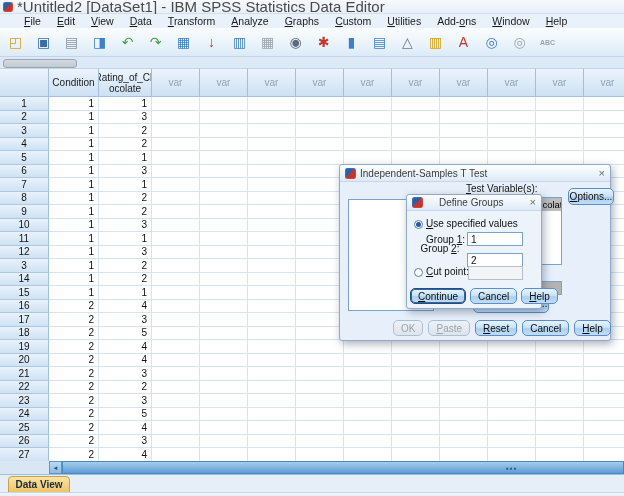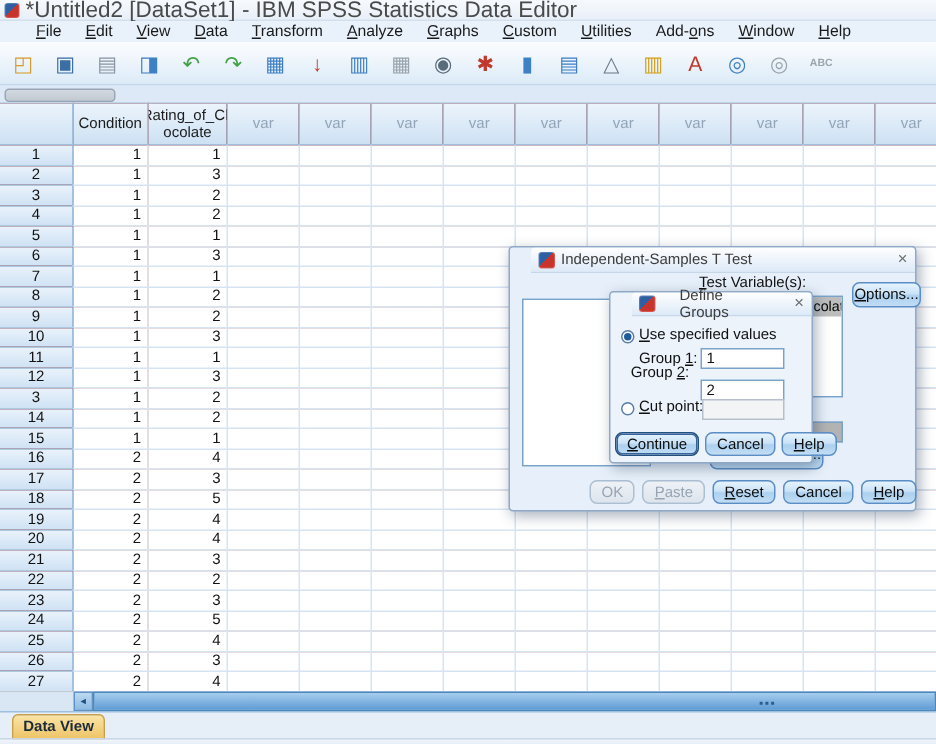--- a/index.html
+++ b/index.html
@@ -24,21 +24,21 @@
     display:flex;align-items:center;gap:7px;padding-left:5px;box-sizing:border-box;}
   .tbi{width:21px;height:22px;display:flex;align-items:center;justify-content:center;
     font-size:14px;border-radius:3px;}
   .tbi.small-text{font-size:7px;font-weight:bold;letter-spacing:0;}
   #refbar{position:absolute;left:0;top:57px;width:624px;height:11px;background:#dde9f6;}
   #refbox{position:absolute;left:3px;top:2px;width:72px;height:7px;border-radius:3px;
     background:linear-gradient(#d2d9e0,#c2cad2);border:1px solid #9aa6b4;}
   
   #grid{position:absolute;left:0;top:68px;width:624px;height:393px;overflow:hidden;
     display:grid;grid-template-columns:49px 50px 53px repeat(10,48px);
-    grid-template-rows:29px repeat(27,13.5px);background:#7f1d1d;}
+    grid-template-rows:29px repeat(27,13.5px);background:#a21caf;}
   .hdrcell{background:linear-gradient(#ecf4fc,#cde1f3);
     border-right:1px solid #a2c0dd;border-bottom:1px solid #a2c0dd;border-top:1px solid #bfd6ec;
     display:flex;align-items:center;justify-content:center;font-size:10px;color:#1c1c1c;
     white-space:pre-line;text-align:center;line-height:11px;overflow:hidden;}
   .hdrcell.var{color:#93a4b8;}
   .rowhdr{background:linear-gradient(#e9f2fb,#cfe2f4);
     border-right:1px solid #a2c0dd;border-bottom:1px solid #aec8e2;
     display:flex;align-items:center;justify-content:center;font-size:10px;color:#111;}
   .datacell{background:#fff;border-right:1px solid #d5e3f2;border-bottom:1px solid #d5e3f2;
     font-size:10px;color:#111;display:flex;align-items:center;justify-content:flex-end;
@@ -58,21 +58,21 @@
     display:flex;align-items:center;justify-content:center;font-size:10px;color:#1a2a3a;
     box-sizing:border-box;}
   .tab.active{left:8px;width:62px;background:linear-gradient(#fae4a6,#efc468);
     border:1px solid #c7a04d;font-weight:bold;}
   .tab.inactive{left:72px;width:78px;background:linear-gradient(#c6dcf1,#a9cbe9);
     border:1px solid #86add2;}
   #statusbar{position:absolute;left:0;top:492px;width:624px;height:4px;
     background:linear-gradient(#f2f6fb,#e3ebf5);border-top:1px solid #c8d6e6;}
   
   .dialog{position:absolute;background:#e7f0fa;border:1px solid #8fa9c7;border-radius:3px;
-    box-shadow:2px 3px 9px rgba(40,60,90,.4);box-sizing:border-box;padding-left:14px;}
+    box-shadow:2px 3px 9px rgba(40,60,90,.4);box-sizing:border-box;}
   .dlg-title{height:16px;display:flex;align-items:center;gap:4px;padding:0 5px;
     background:linear-gradient(#fefefe,#ddeaf8);border-bottom:1px solid #c6d7ea;
     border-radius:3px 3px 0 0;font-size:10px;color:#3c3c3c;}
   .dlg-title .appicon{width:11px;height:11px;}
   .dlg-close{margin-left:auto;color:#6b6b6b;font-size:11px;line-height:11px;cursor:default;}
   .btn{position:absolute;background:linear-gradient(#e6f3fd 0%,#cbe3f7 45%,#abd0ef 55%,#c2ddf4 100%);
     border:1px solid #5b8ec6;border-radius:5px;font-size:10px;color:#0d0d0d;
     display:flex;align-items:center;justify-content:center;box-sizing:border-box;white-space:nowrap;}
   .btn u{text-decoration:underline;}
   .btn.disabled{background:linear-gradient(#eef2f7,#dde4ec);color:#98a4b2;border-color:#acbed2;}

